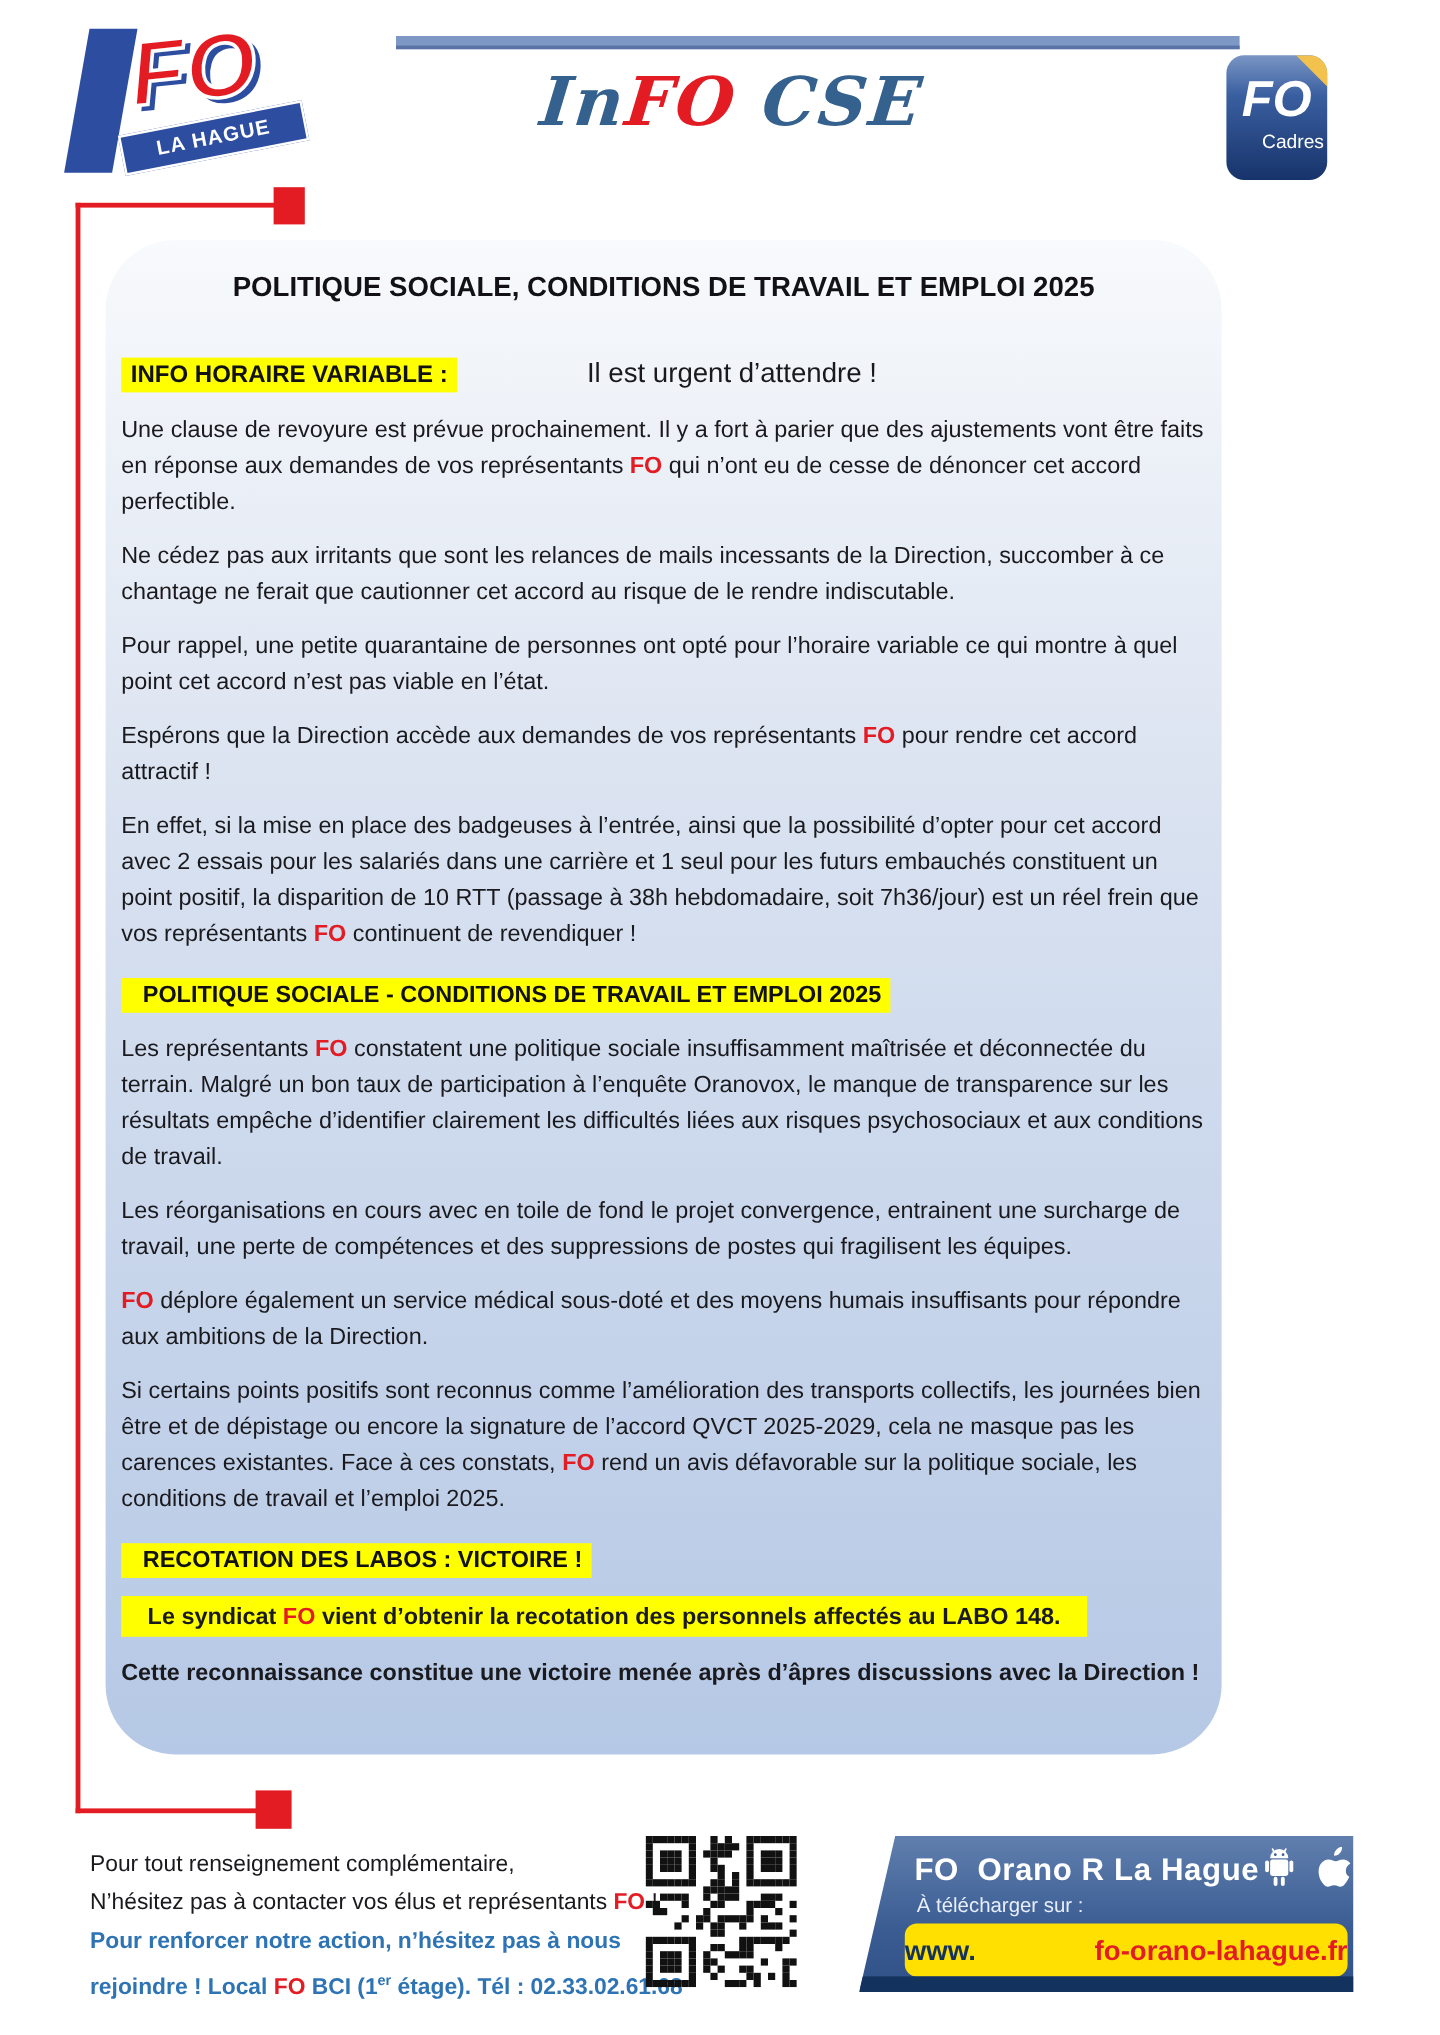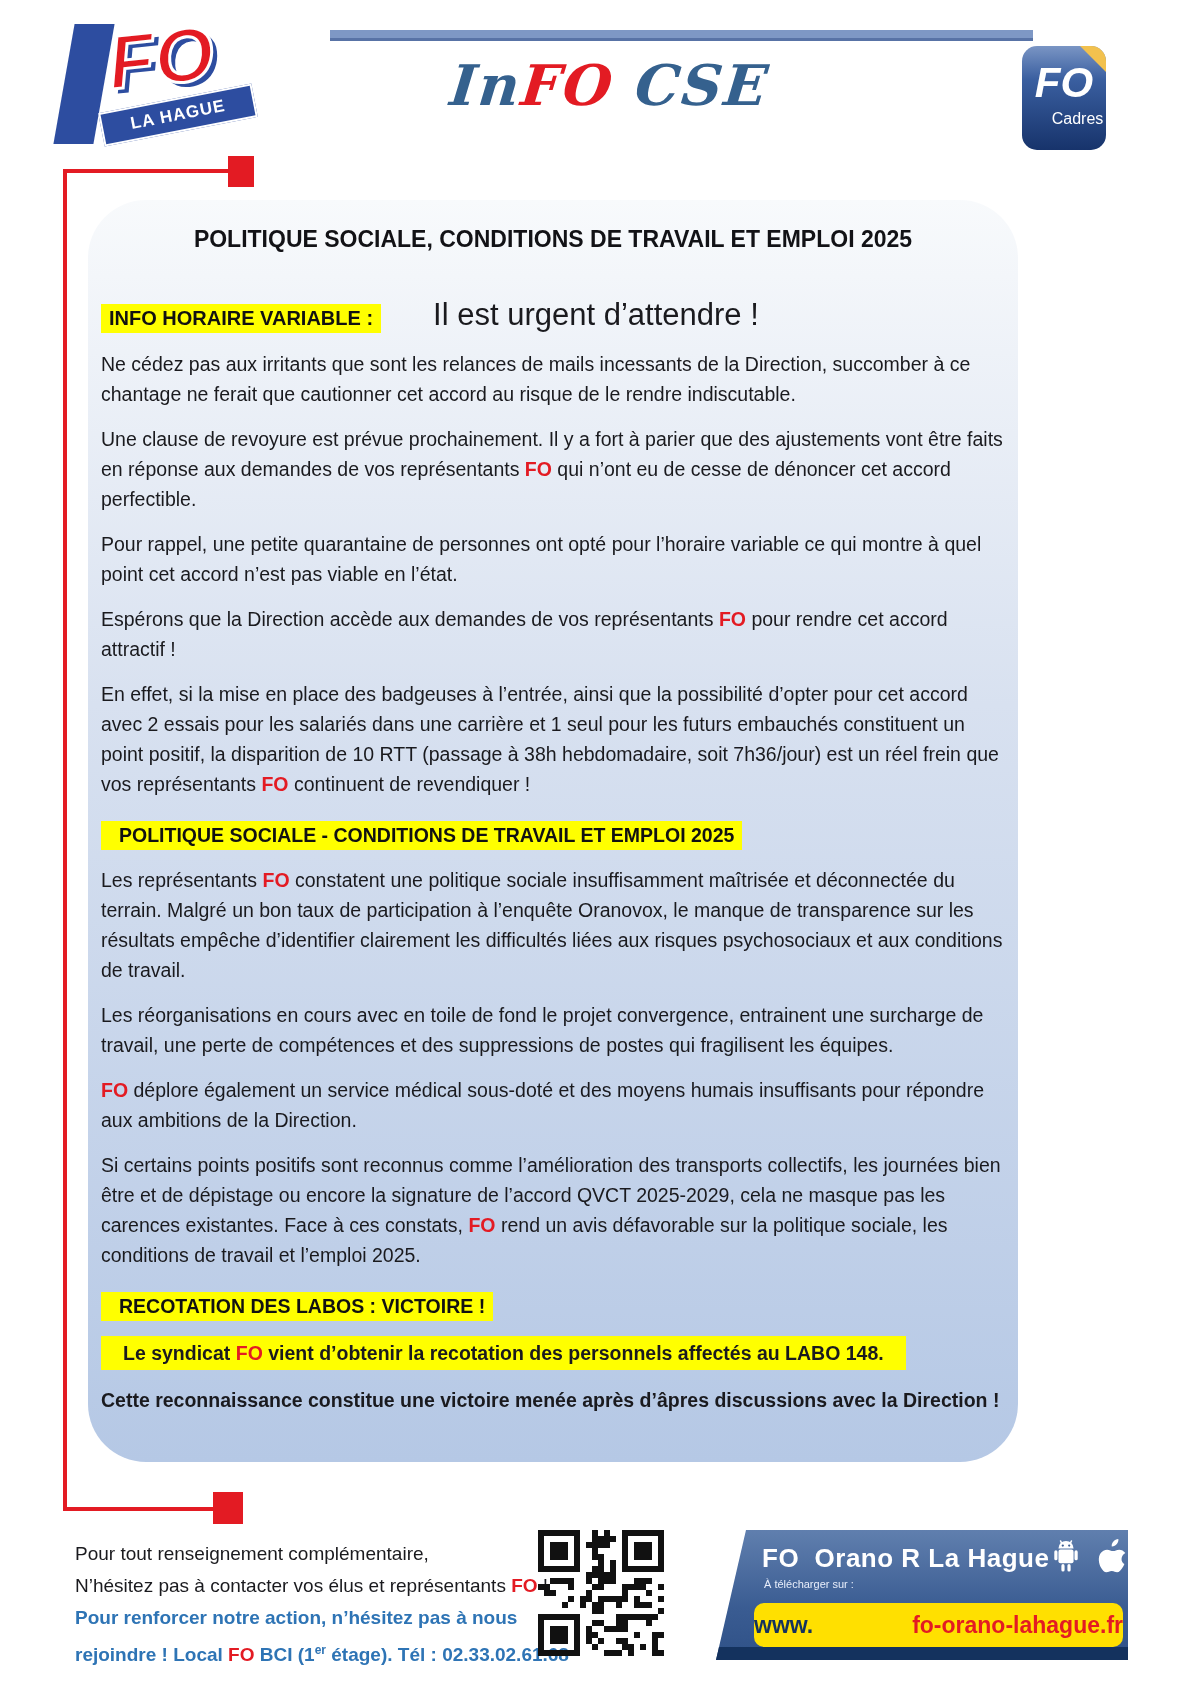--- a/index.html
+++ b/index.html
@@ -46,42 +46,42 @@
   .red-bot-sq{left:213px;top:1492px;width:30px;height:32px;}
   
   .content-box{
     position:absolute;left:88px;top:200px;width:930px;height:1262px;border-radius:58px;
     background:linear-gradient(180deg,#f8fafc 0%,#eef2f8 12%,#d8e1f0 40%,#b5c8e5 100%);
     box-sizing:border-box;padding:26px 13px 0 13px;overflow:hidden;
   }
   .doc-title{text-align:center;font-size:23px;font-weight:bold;color:#121216;margin:0 0 44px 0;letter-spacing:0px;}
   .info-line{margin:0 0 16px 0;display:flex;align-items:baseline;}
   .hl{background:#ffff00;font-weight:bold;font-size:20px;padding:3px 8px;display:inline-block;color:#111;}
-  .info-title{font-size:31px;margin-left:52px;color:#1a1a1e;}
+  .info-title{font-size:23px;margin-left:108px;color:#1a1a1e;}
   .para{font-size:19.5px;line-height:30px;margin:15px 0;color:#1a1a1e;}
   .fo{color:#e31b23;font-weight:bold;}
   .sec-head{margin:22px 0 8px 0;}
   .sec-head .hl{font-size:19.5px;padding-left:18px;}
   .para.bold{font-weight:bold;}
   .para.hl-text{background:#ffff00;width:fit-content;font-weight:bold;padding:2px 22px;}
   
   .footer-text{position:absolute;left:75px;top:1538px;font-size:19px;line-height:32px;}
   .f-blue{color:#2e74b5;font-weight:bold;}
   .sup{vertical-align:super;font-size:12px;}
   .qr{position:absolute;left:538px;top:1530px;width:126px;height:126px;}
   .banner{
     position:absolute;left:716px;top:1530px;width:412px;height:130px;
     clip-path:polygon(30px 0,100% 0,100% 100%,0 100%);
     background:linear-gradient(180deg,#607fae 0%,#3a5c92 60%,#2f5187 100%);
   }
   .banner:after{content:"";position:absolute;left:0;right:0;bottom:0;height:13px;background:#14325e;}
   .banner-title-row{position:absolute;left:46px;top:8px;right:8px;display:flex;align-items:center;}
   .banner-title{color:#ffffff;font-weight:bold;font-size:26px;letter-spacing:0.5px;flex:1;white-space:pre;}
   .banner-icons{display:flex;align-items:center;gap:14px;}
-  .banner-sub{position:absolute;left:48px;top:48px;color:#e8eefb;font-size:11px;}
+  .banner-sub{position:absolute;left:48px;top:48px;color:#e8eefb;font-size:17px;}
   .banner-yellow{
     position:absolute;left:38px;right:5px;top:73px;height:44px;background:#ffe000;border-radius:10px;
     display:flex;align-items:center;justify-content:space-between;font-weight:bold;font-size:23px;
   }
   .url-www{color:#14325e;}
   .url-rest{color:#e31b23;}
 </style>
 </head>
 <body>
 
@@ -110,23 +110,23 @@
 <div class="red red-bot-sq"></div>
 
 <div class="content-box">
   <h1 class="doc-title">POLITIQUE SOCIALE, CONDITIONS DE TRAVAIL ET EMPLOI 2025</h1>
 
   <div class="info-line">
     <span class="hl">INFO HORAIRE VARIABLE :</span>
     <span class="info-title">Il est urgent d’attendre !</span>
   </div>
 
+  <p class="para"><span>Une clause de revoyure est prévue prochainement. Il y a fort à parier que des ajustements vont être faits en réponse aux demandes de vos représentants </span><span class="fo">FO</span><span> qui n’ont eu de cesse de dénoncer cet accord perfectible.</span></p>
+
   <p class="para"><span>Ne cédez pas aux irritants que sont les relances de mails incessants de la Direction, succomber à ce chantage ne ferait que cautionner cet accord au risque de le rendre indiscutable.</span></p>
-
-  <p class="para"><span>Une clause de revoyure est prévue prochainement. Il y a fort à parier que des ajustements vont être faits en réponse aux demandes de vos représentants </span><span class="fo">FO</span><span> qui n’ont eu de cesse de dénoncer cet accord perfectible.</span></p>
 
   <p class="para"><span>Pour rappel, une petite quarantaine de personnes ont opté pour l’horaire variable ce qui montre à quel point cet accord n’est pas viable en l’état.</span></p>
 
   <p class="para"><span>Espérons que la Direction accède aux demandes de vos représentants </span><span class="fo">FO</span><span> pour rendre cet accord attractif !</span></p>
 
   <p class="para"><span>En effet, si la mise en place des badgeuses à l’entrée, ainsi que la possibilité d’opter pour cet accord avec 2 essais pour les salariés dans une carrière et 1 seul pour les futurs embauchés constituent un point positif, la disparition de 10  RTT (passage à 38h hebdomadaire, soit 7h36/jour) est un réel frein que vos représentants </span><span class="fo">FO</span><span> continuent de revendiquer !</span></p>
 
   <div class="sec-head"><span class="hl">POLITIQUE SOCIALE - CONDITIONS DE TRAVAIL ET EMPLOI 2025</span></div>
 
   <p class="para"><span>Les représentants </span><span class="fo">FO</span><span> constatent une politique sociale insuffisamment maîtrisée et déconnectée du terrain. Malgré un bon taux de participation à l’enquête Oranovox, le manque de transparence sur les résultats empêche d’identifier clairement les difficultés liées aux risques psychosociaux et aux conditions de travail.</span></p>

